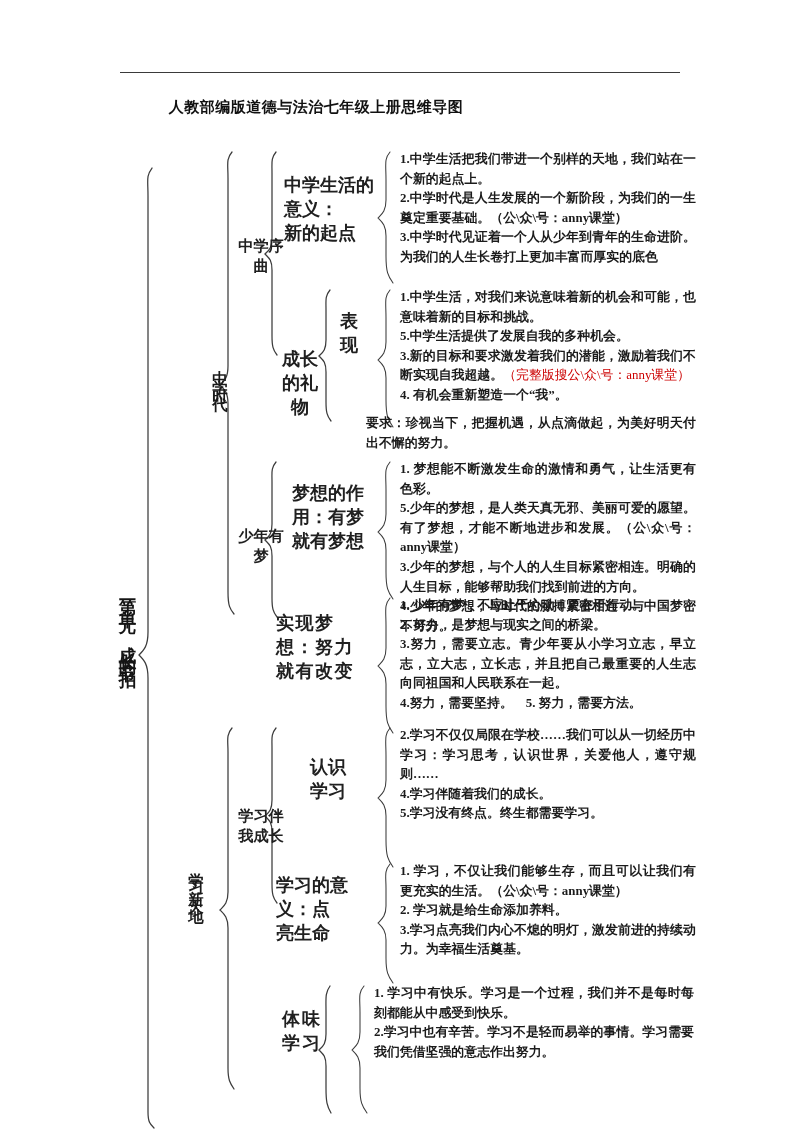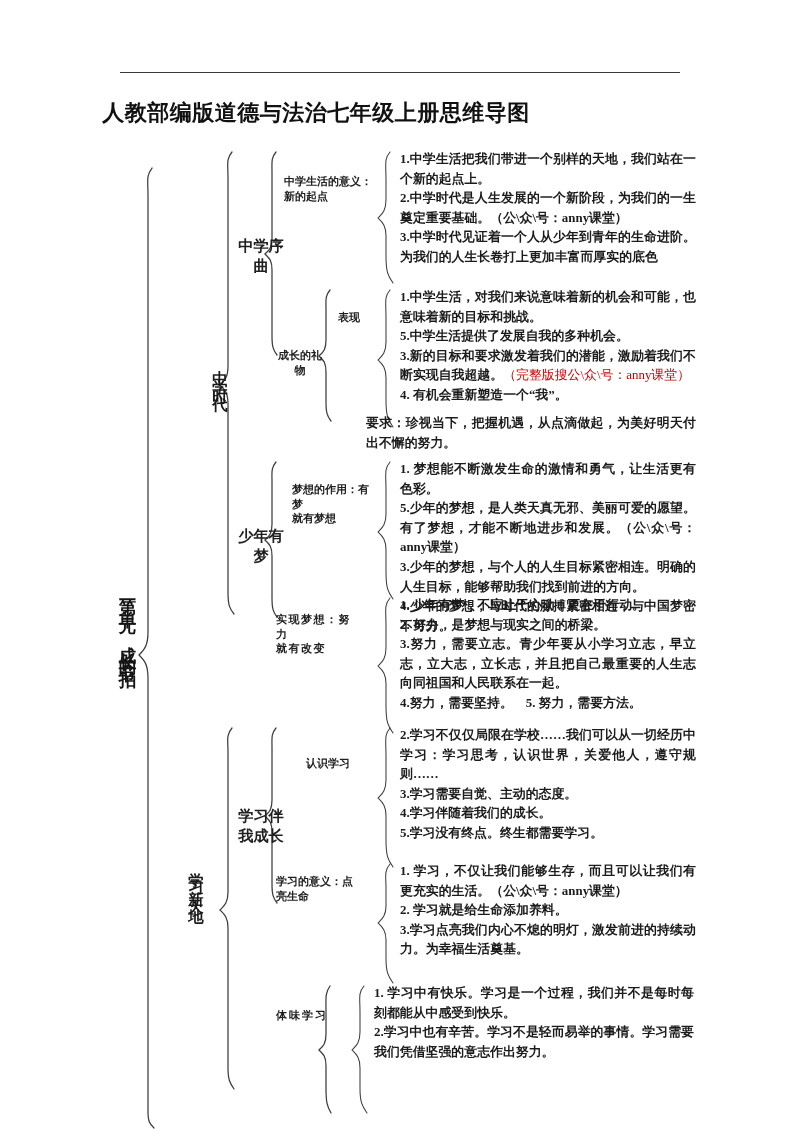--- a/index.html
+++ b/index.html
@@ -14,27 +14,27 @@
   .page{position:absolute;inset:0;}
 
   
   .top-rule{
     position:absolute;left:120px;top:72px;width:560px;height:0;
     border-top:1.6px solid #3a3a3a;
   }
   .doc-title{
     position:absolute;left:0;top:98px;width:632px;
     text-align:center;
-    font-size:22px;font-weight:bold;letter-spacing:.5px;
+    font-size:15px;font-weight:bold;letter-spacing:.5px;
     color:#111;
   }
 
   
   .lbl{position:absolute;font-weight:bold;color:#202020;line-height:1.32;}
-  .lbl.sz13{font-size:11px;}
+  .lbl.sz13{font-size:18px;}
   .lbl.sz15{font-size:15.2px;}
 
   
   .vert{
     position:absolute;
     writing-mode:vertical-rl;
     text-orientation:upright;
     font-size:17.5px;font-weight:bold;
     letter-spacing:6px;
     line-height:1;
@@ -173,21 +173,20 @@
 
   <div class="block" style="left:400px;top:596px;width:296px;">
     <p>1. 少年有梦，不应止于心动，更在于行动。</p>
     <p>2. 努力，是梦想与现实之间的桥梁。</p>
     <p>3.努力，需要立志。青少年要从小学习立志，早立志，立大志，立长志，并且把自己最重要的人生志向同祖国和人民联系在一起。</p>
     <p>4.努力，需要坚持。　5. 努力，需要方法。</p>
   </div>
 
   <div class="block" style="left:400px;top:726px;width:296px;">
     <p>2.学习不仅仅局限在学校……我们可以从一切经历中学习：学习思考，认识世界，关爱他人，遵守规则……</p>
-    <p>3.学习需要自觉、主动的态度。</p>
     <p>4.学习伴随着我们的成长。</p>
     <p>5.学习没有终点。终生都需要学习。</p>
   </div>
 
   <div class="block" style="left:400px;top:862px;width:296px;">
     <p>1. 学习，不仅让我们能够生存，而且可以让我们有更充实的生活。（公\众\号：anny课堂）</p>
     <p>2. 学习就是给生命添加养料。</p>
     <p>3.学习点亮我们内心不熄的明灯，激发前进的持续动力。为幸福生活奠基。</p>
   </div>
 

